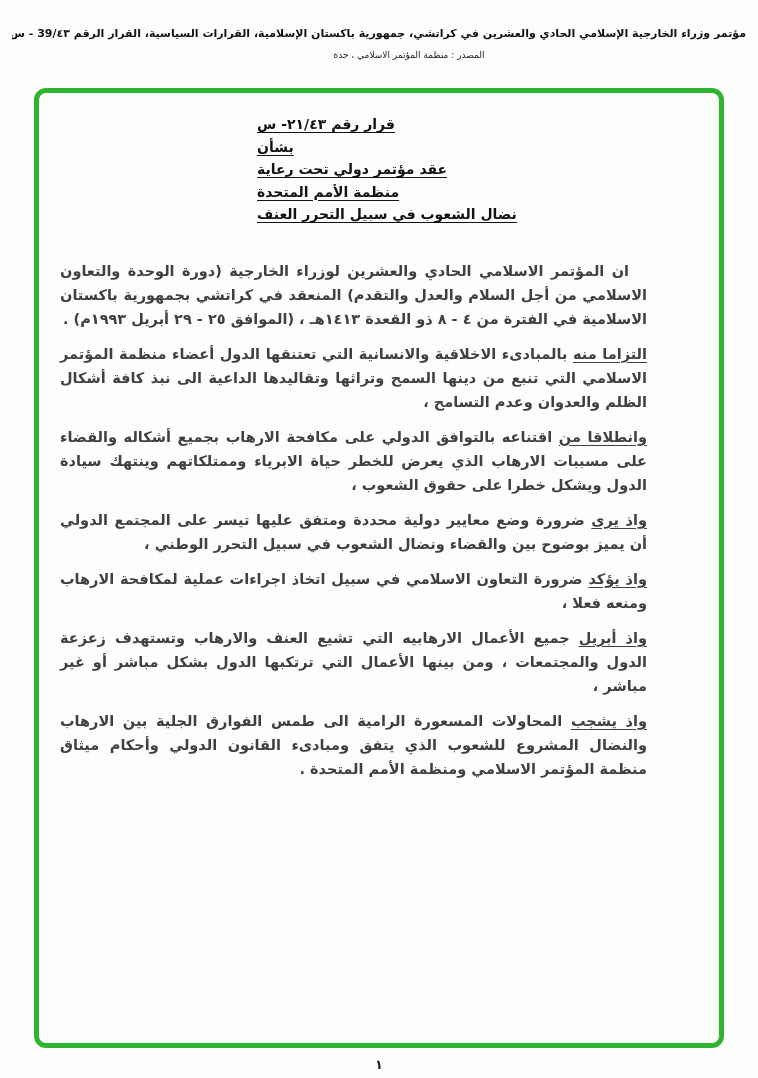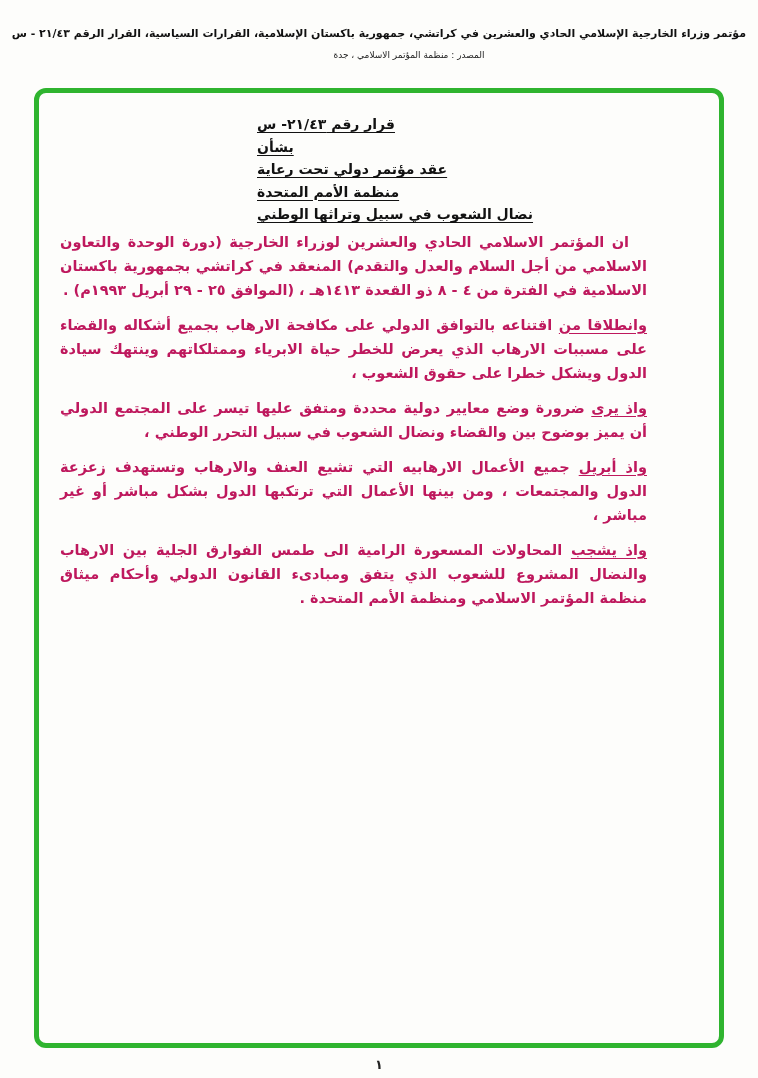--- a/index.html
+++ b/index.html
@@ -57,26 +57,26 @@
     font-size: 14px;
     font-weight: bold;
     line-height: 22.5px;
     text-decoration: underline;
     text-underline-offset: 3px;
     text-align: left;
     white-space: nowrap;
     color: #121212;
   }
   .body-text {
-    margin-top: 4px;
+    margin-top: 33px;
     font-size: 14.5px;
     line-height: 24px;
     text-align: justify;
     font-weight: 600;
-    color: #be185d;
+    color: #404040;
   }
   .para { margin-bottom: 11px; }
   .para.indent { text-indent: 18px; }
   .lead {
     text-decoration: underline;
     text-underline-offset: 3px;
   }
   .pagenum {
     position: absolute;
     bottom: 6px; left: 0; right: 0;
@@ -84,38 +84,40 @@
     font-size: 13px;
     font-weight: bold;
     color: #222;
   }
 </style>
 </head>
 <body>
 
 <div class="page">
 
-  <div class="hdr1">مؤتمر وزراء الخارجية الإسلامي الحادي والعشرين في كراتشي، جمهورية باكستان الإسلامية، القرارات السياسية، القرار الرقم ٢١/٤٣ - س</div>
+  <div class="hdr1">مؤتمر وزراء الخارجية الإسلامي الحادي والعشرين في كراتشي، جمهورية باكستان الإسلامية، القرارات السياسية، القرار الرقم 39/٤٣ - س</div>
   <div class="hdr2">المصدر : منظمة المؤتمر الاسلامي ، جدة</div>
 
   <div class="frame">
     <div class="frame-content">
 
       <div class="title-block">
         <div class="title-line">قرار رقم ٢١/٤٣- س</div>
         <div class="title-line">بشأن</div>
         <div class="title-line">عقد مؤتمر دولي تحت رعاية</div>
         <div class="title-line">منظمة الأمم المتحدة</div>
-        <div class="title-line">نضال الشعوب في سبيل وتراثها الوطني</div>
+        <div class="title-line">نضال الشعوب في سبيل التحرر العنف</div>
       </div>
 
       <div class="body-text">
         <p class="para indent"><span class="lead"></span><span>ان المؤتمر الاسلامي الحادي والعشرين لوزراء الخارجية (دورة الوحدة والتعاون الاسلامي من أجل السلام والعدل والتقدم) المنعقد في كراتشي بجمهورية باكستان الاسلامية في الفترة من ٤ - ٨ ذو القعدة ١٤١٣هـ ، (الموافق ٢٥ - ٢٩ أبريل ١٩٩٣م) .</span></p>
+        <p class="para"><span class="lead">التزاما منه</span><span> بالمبادىء الاخلاقية والانسانية التي تعتنقها الدول أعضاء منظمة المؤتمر الاسلامي التي تنبع من دينها السمح وتراثها وتقاليدها الداعية الى نبذ كافة أشكال الظلم والعدوان وعدم التسامح ،</span></p>
         <p class="para"><span class="lead">وانطلاقا من</span><span> اقتناعه بالتوافق الدولي على مكافحة الارهاب بجميع أشكاله والقضاء على مسببات الارهاب الذي يعرض للخطر حياة الابرياء وممتلكاتهم وينتهك سيادة الدول ويشكل خطرا على حقوق الشعوب ،</span></p>
         <p class="para"><span class="lead">واذ يرى</span><span> ضرورة وضع معايير دولية محددة ومتفق عليها تيسر على المجتمع الدولي أن يميز بوضوح بين والقضاء ونضال الشعوب في سبيل التحرر الوطني ،</span></p>
+        <p class="para"><span class="lead">واذ يؤكد</span><span> ضرورة التعاون الاسلامي في سبيل اتخاذ اجراءات عملية لمكافحة الارهاب ومنعه فعلا ،</span></p>
         <p class="para"><span class="lead">واذ أبريل</span><span> جميع الأعمال الارهابيه التي تشيع العنف والارهاب وتستهدف زعزعة الدول والمجتمعات ، ومن بينها الأعمال التي ترتكبها الدول بشكل مباشر أو غير مباشر ،</span></p>
         <p class="para"><span class="lead">واذ يشجب</span><span> المحاولات المسعورة الرامية الى طمس الفوارق الجلية بين الارهاب والنضال المشروع للشعوب الذي يتفق ومبادىء القانون الدولي وأحكام ميثاق منظمة المؤتمر الاسلامي ومنظمة الأمم المتحدة .</span></p>
       </div>
 
     </div>
   </div>
 
   <div class="pagenum">١</div>
 
 </div>

